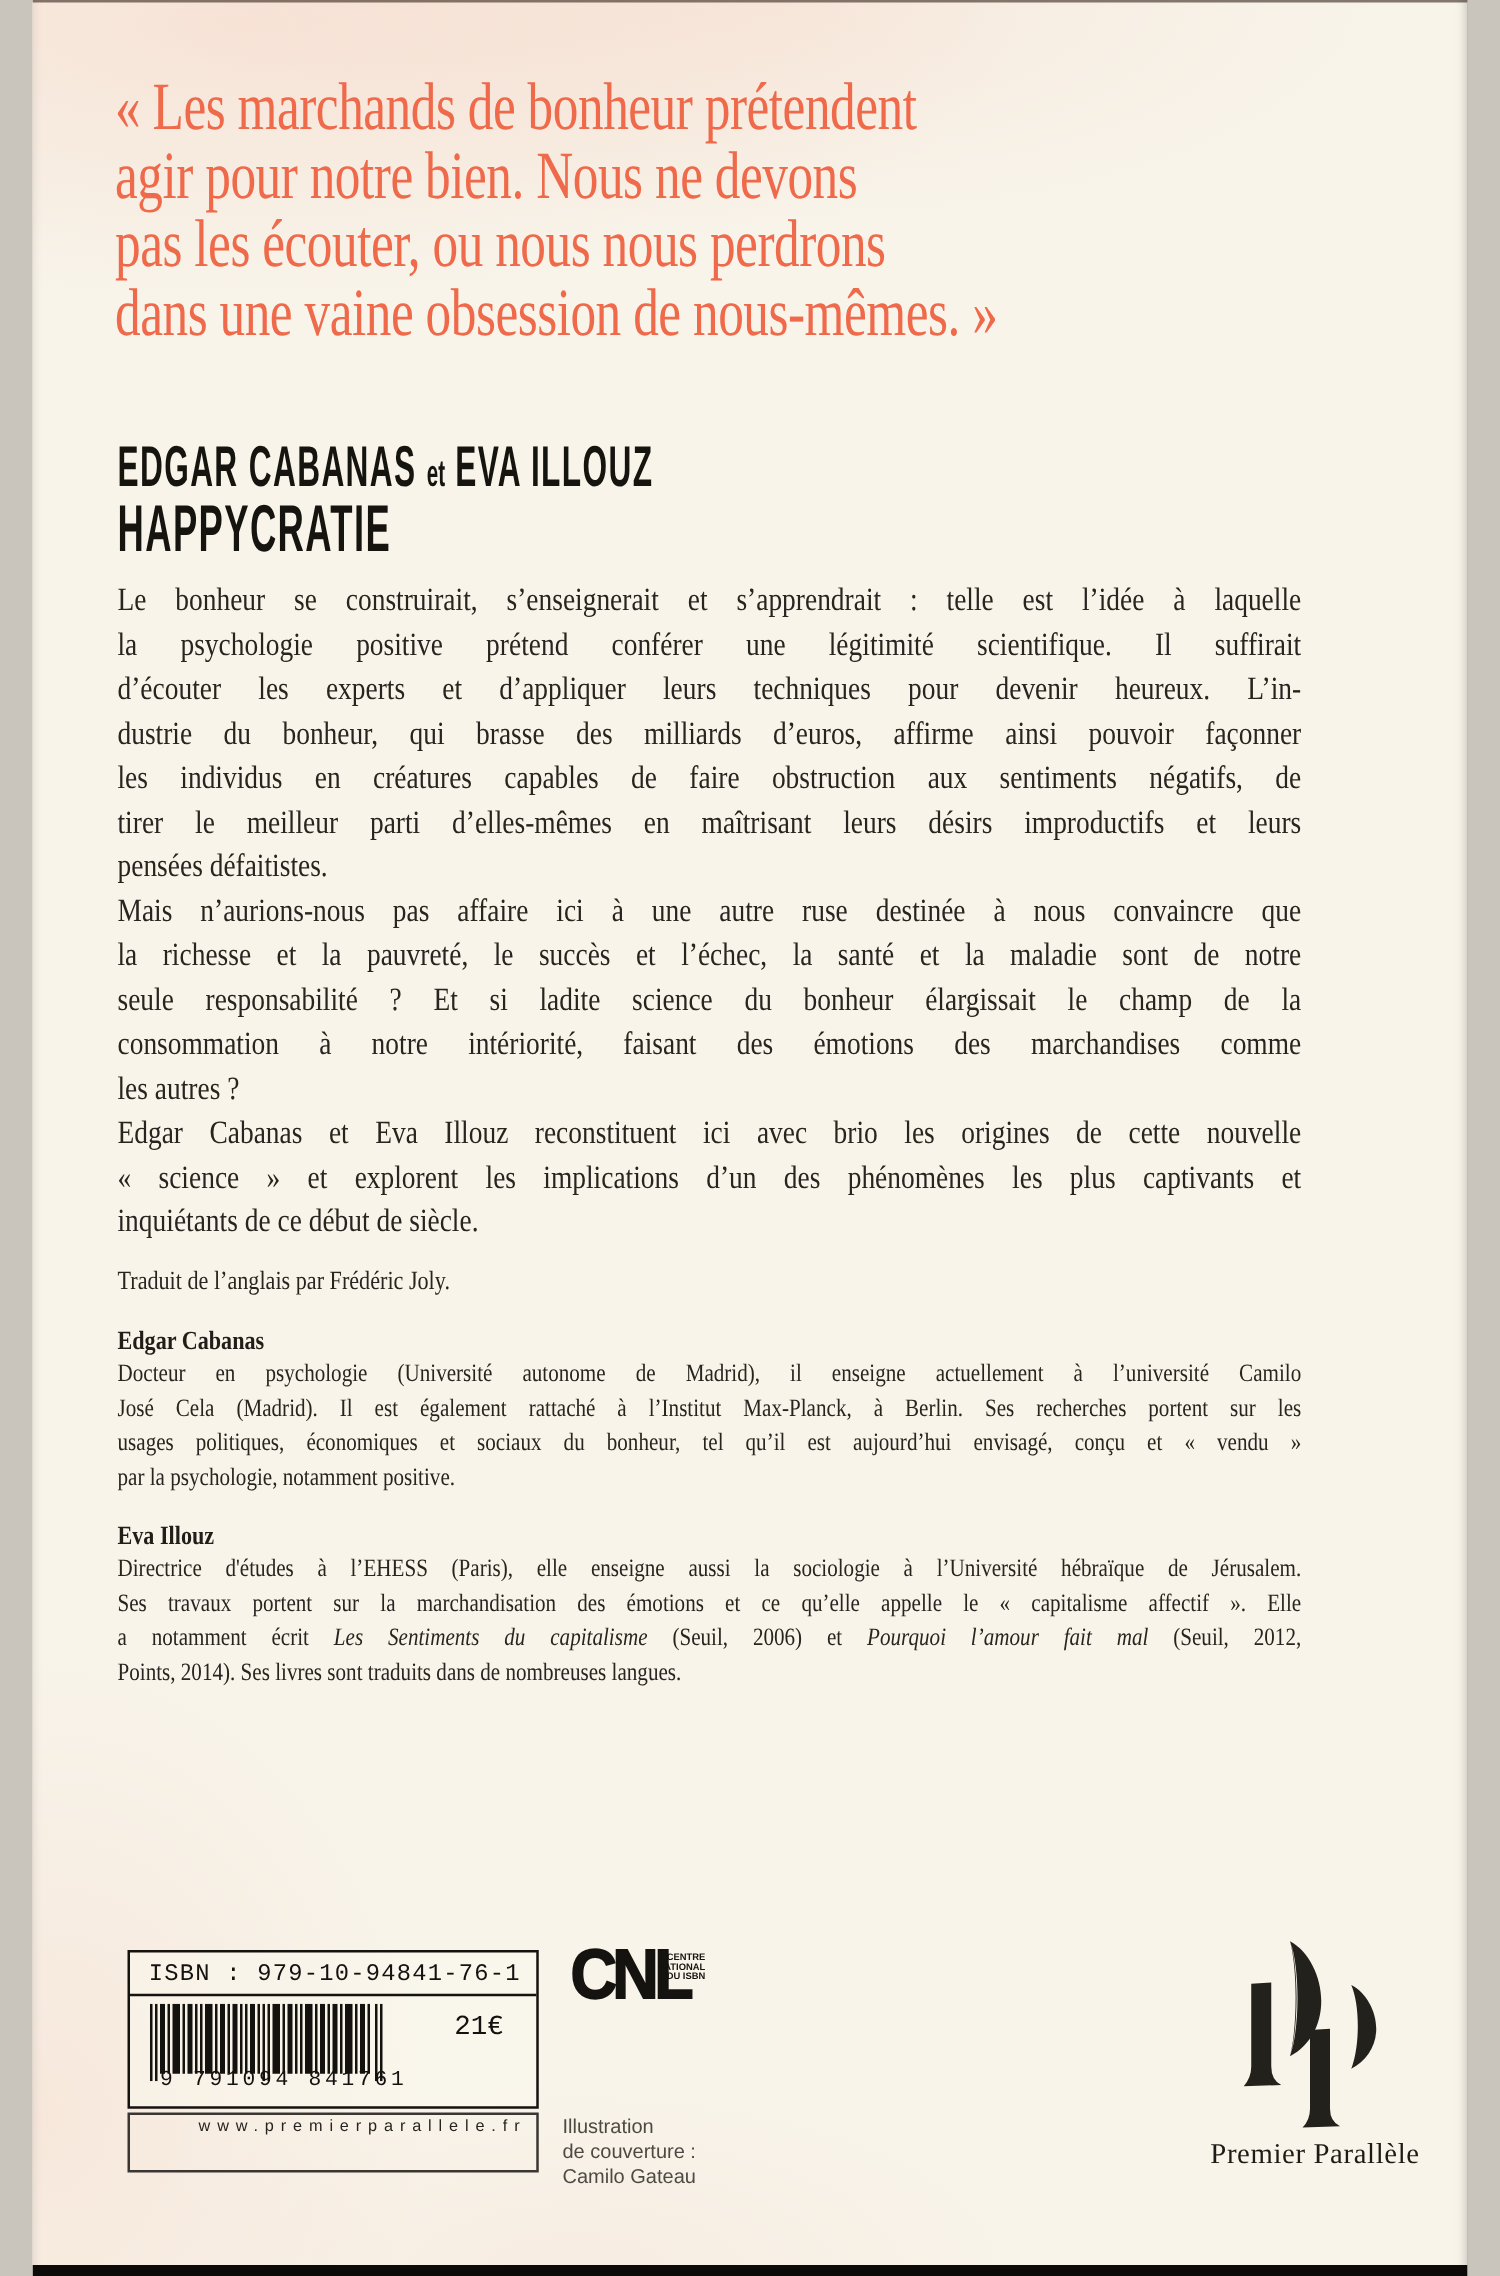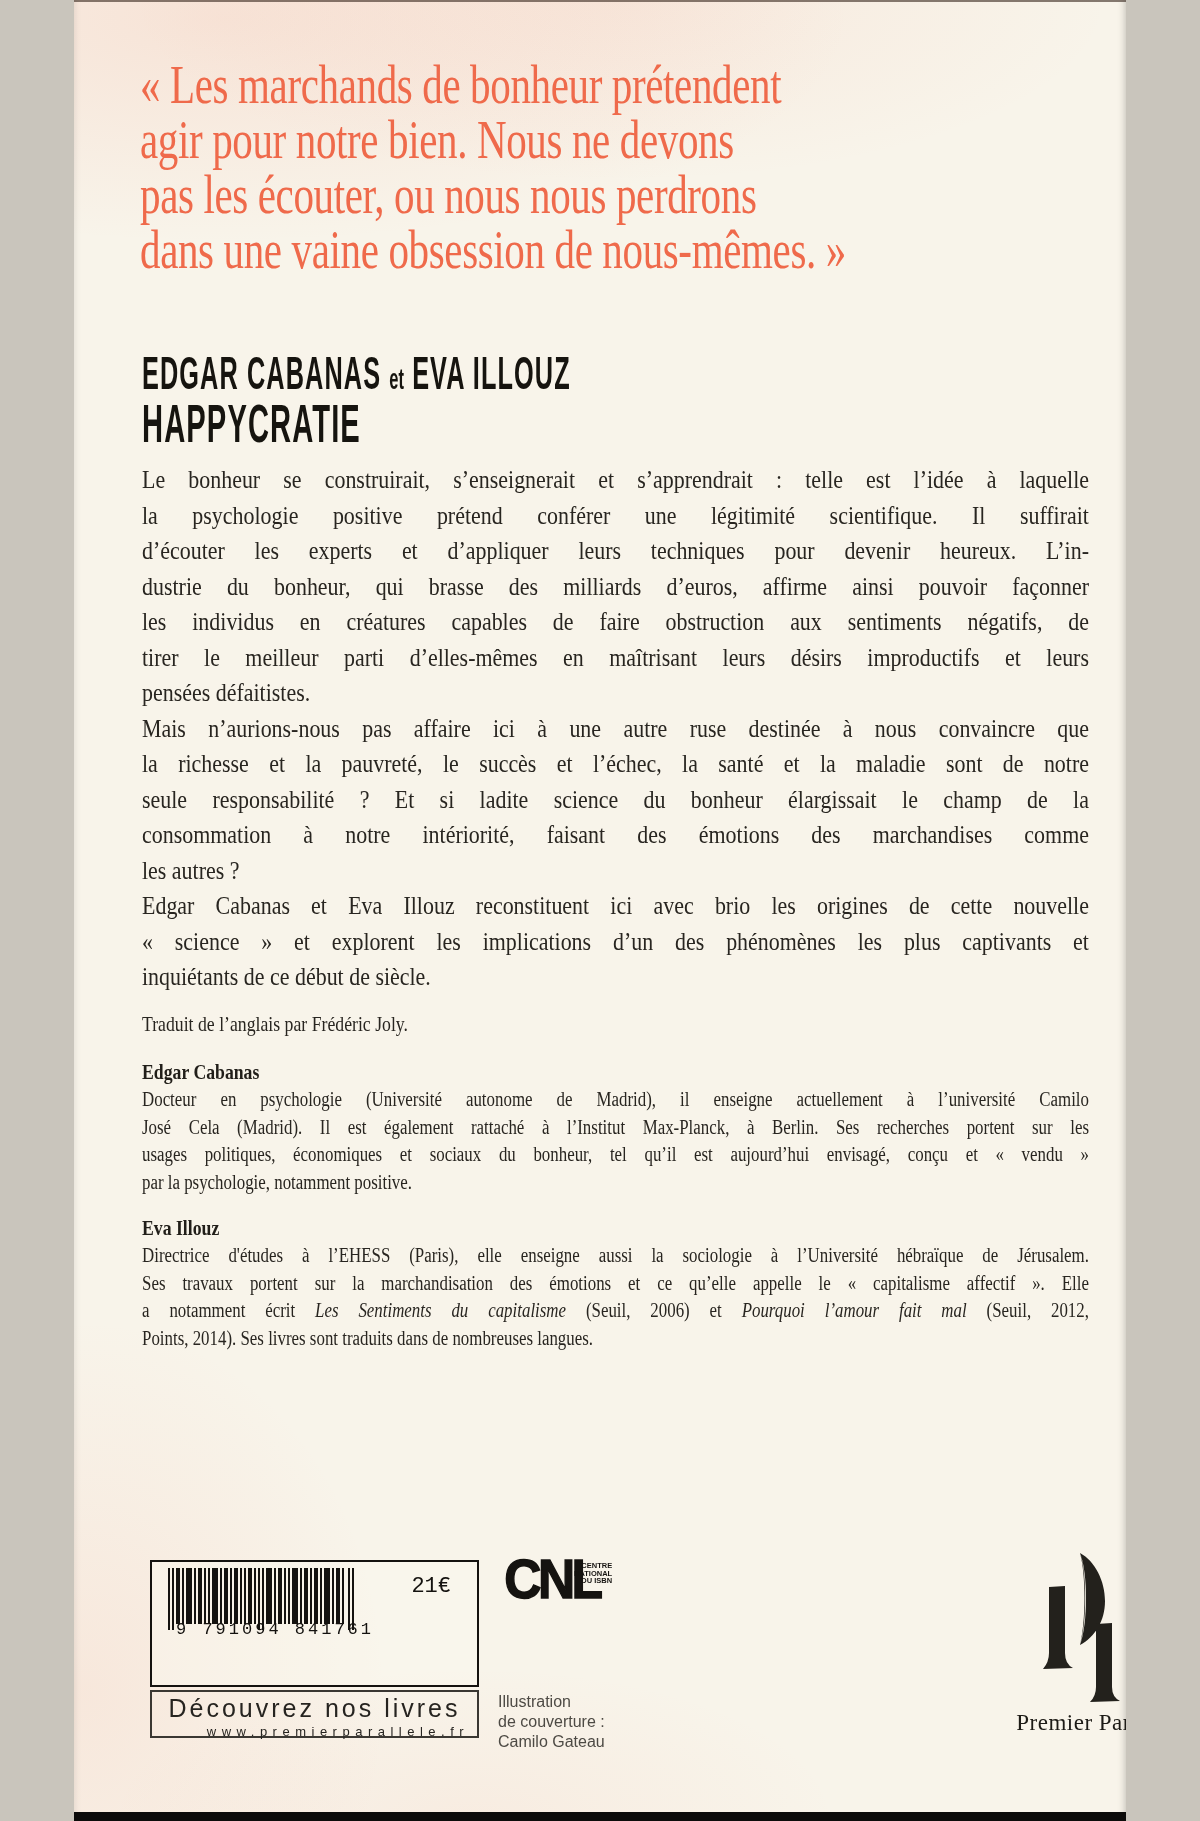--- a/index.html
+++ b/index.html
@@ -1,17 +1,17 @@
 <!DOCTYPE html>
 <html><head>
 <meta charset="utf-8">
 <style>
   html,body { margin:0; padding:0; background:#c9c5bc; }
   #cover {
-    position:relative; width:1052px; height:1821px; margin:0 auto;
+    position:relative; width:1148px; height:1821px; margin:0 auto;
     background-color:#f8f4ea;
     background-image:
       radial-gradient(900px 320px at 14% 1%, rgba(242,140,115,0.16), rgba(242,140,115,0) 70%),
       radial-gradient(700px 260px at 52% 0%, rgba(242,140,115,0.10), rgba(242,140,115,0) 70%),
       radial-gradient(420px 520px at 1% 93%, rgba(242,140,115,0.12), rgba(242,140,115,0) 72%),
       radial-gradient(520px 220px at 38% 100%, rgba(242,140,115,0.08), rgba(242,140,115,0) 70%);
     box-shadow: inset -7px 0 9px -7px rgba(0,0,0,0.28), inset 7px 0 9px -8px rgba(0,0,0,0.15);
     overflow:hidden;
     font-family:"Liberation Serif", serif;
     color:#2b2823;
@@ -168,20 +168,21 @@
 
   <div class="bio-name illouz">Eva Illouz</div>
   <div class="bio-lines illouz">
     <div class="jline">Directrice d'études à l’EHESS (Paris), elle enseigne aussi la sociologie à l’Université hébraïque de Jérusalem.</div>
     <div class="jline">Ses travaux portent sur la marchandisation des émotions et ce qu’elle appelle le « capitalisme affectif ». Elle</div>
     <div class="jline"><span>a notamment écrit </span><i>Les Sentiments du capitalisme</i><span> (Seuil, 2006) et </span><i>Pourquoi l’amour fait mal</i><span> (Seuil, 2012,</span></div>
     <div class="jline jl-last">Points, 2014). Ses livres sont traduits dans de nombreuses langues.</div>
   </div>
 
   <div class="isbn-box">
+    <div class="isbn-row">ISBN : 979-10-94841-76-1</div>
     <div class="barcode-area">
       <svg class="barcode-svg" width="190" height="62" viewBox="0 0 95 31" preserveAspectRatio="none">
         <g fill="#14120f">
           <rect x="0" y="0" width="1" height="31"></rect>
             <rect x="2" y="0" width="1" height="31"></rect>
           <rect x="4" y="0" width="2" height="28"></rect>
             <rect x="7" y="0" width="1" height="28"></rect>
           <rect x="9" y="0" width="3" height="28"></rect>
             <rect x="13" y="0" width="1" height="28"></rect>
           <rect x="15" y="0" width="2" height="28"></rect>
@@ -216,21 +217,20 @@
             <rect x="90" y="0" width="1" height="31"></rect>
           <rect x="92" y="0" width="1" height="31"></rect>
         </g>
       </svg>
       <div class="barcode-digits">9 791094 841761</div>
       <div class="price">21€</div>
     </div>
   </div>
 
   <div class="discover-box">
-    <div class="discover-main">Découvrez nos livres</div>
     <div class="discover-url">www.premierparallele.fr</div>
   </div>
 
   <div class="cnl">
     <div class="cnl-acronym">CNL</div>
     <div class="cnl-caption">
       <div>CENTRE</div>
       <div>NATIONAL</div>
       <div>DU ISBN</div>
     </div>

